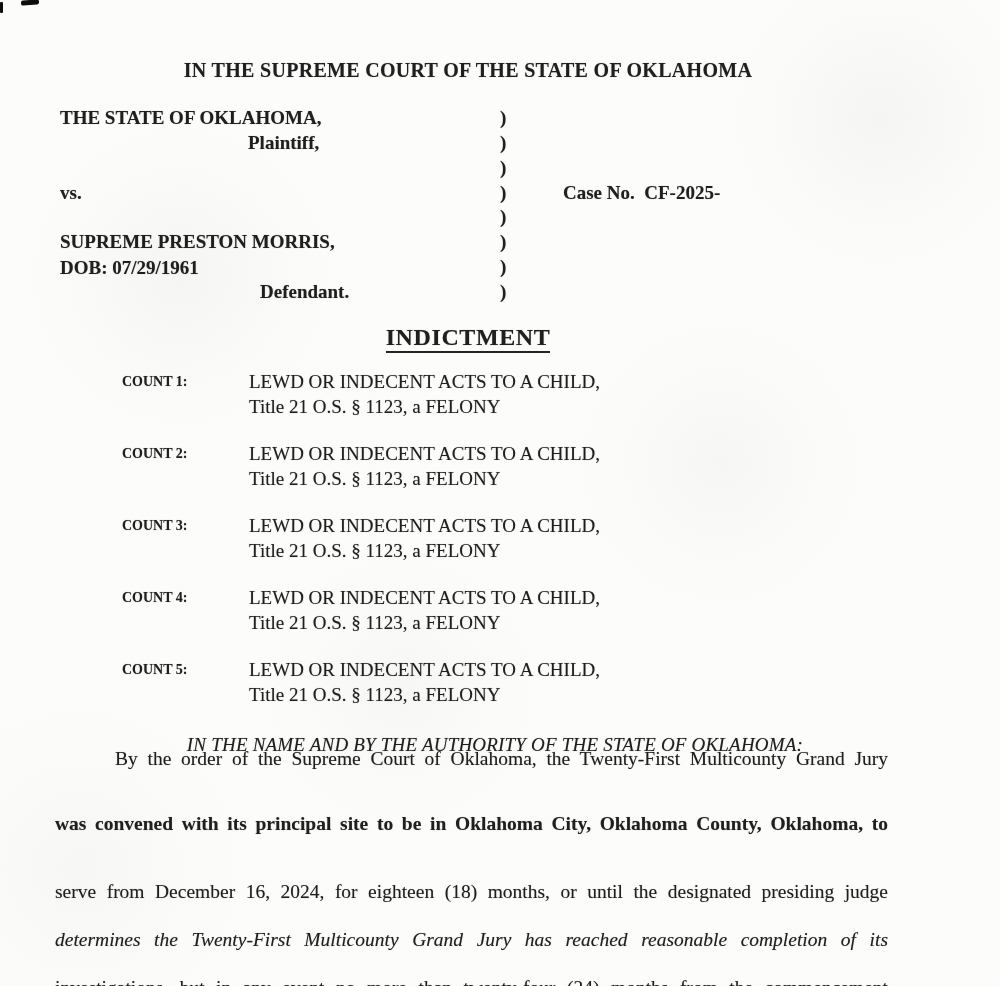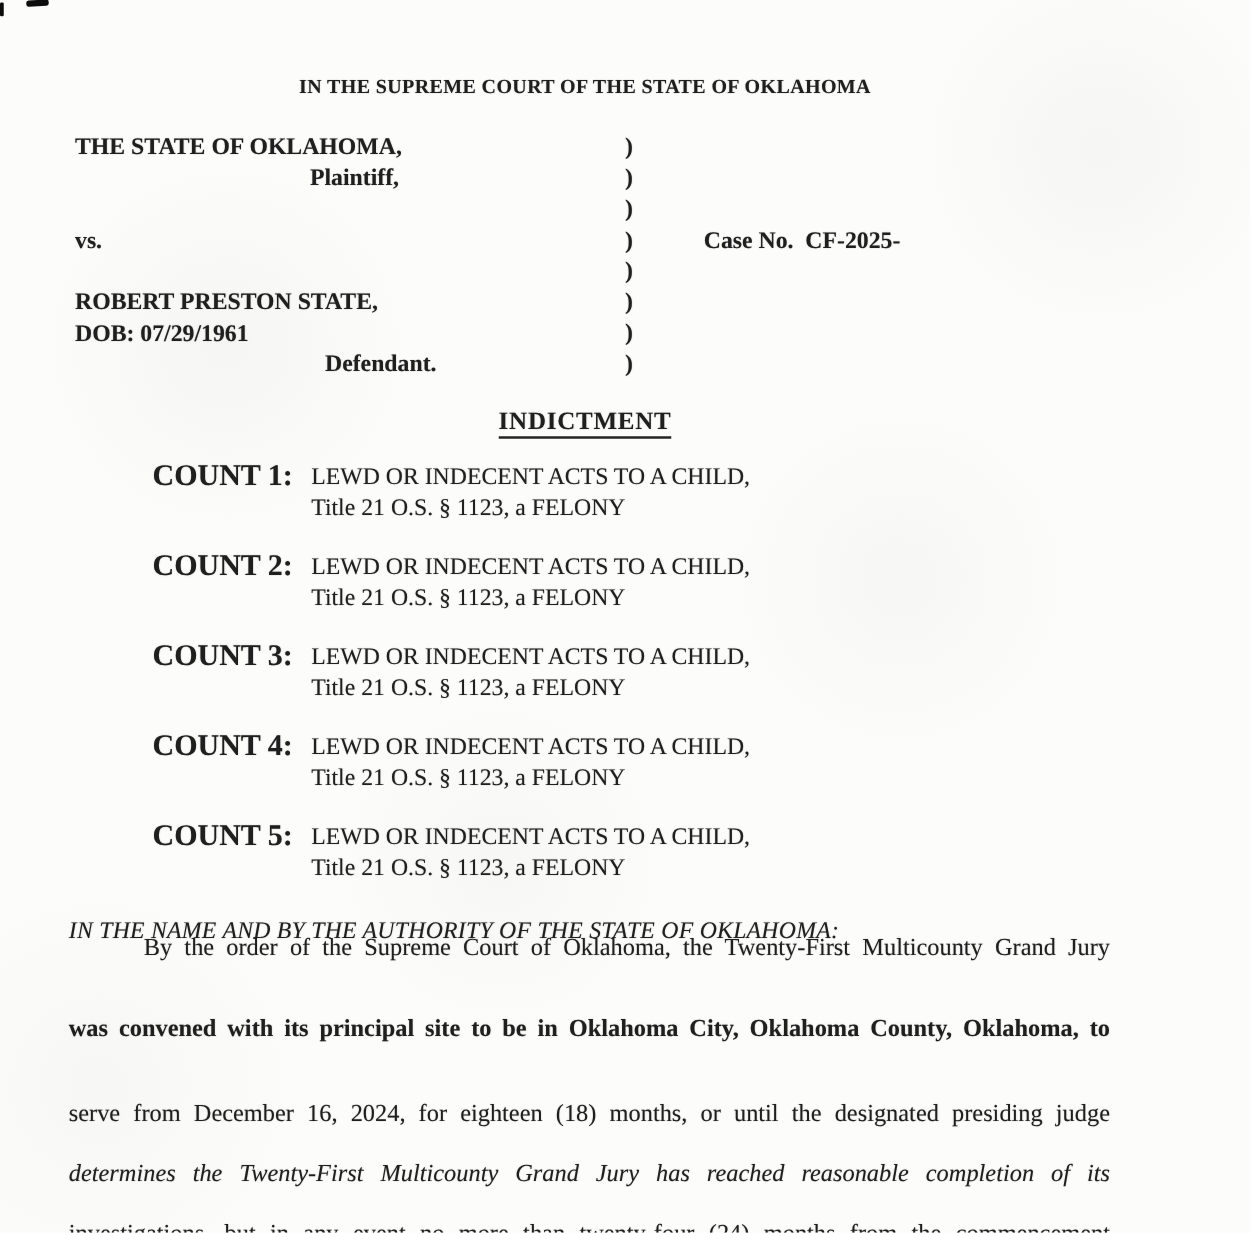--- a/index.html
+++ b/index.html
@@ -45,21 +45,21 @@
     width: 3px; height: 11px;
     background: #0d0d0d;
     border-radius: 1px;
   }
   .court-title {
     position: absolute;
     top: 58px; left: 0;
     width: 936px;
     margin: 0;
     text-align: center;
-    font-size: 16px;
+    font-size: 20px;
     font-weight: bold;
     letter-spacing: 0.3px;
     line-height: 24px;
   }
   .cap-line {
     position: absolute;
     font-size: 19px;
     font-weight: bold;
     line-height: 24px;
     white-space: pre;
@@ -83,57 +83,58 @@
     font-size: 19px;
     font-weight: bold;
     line-height: 24.86px;
   }
   .indictment {
     position: absolute;
     top: 325px; left: 0;
     width: 936px;
     margin: 0;
     text-align: center;
-    font-size: 20px;
+    font-size: 24px;
     font-weight: bold;
     letter-spacing: 0.6px;
     line-height: 25px;
   }
   .indictment .underline {
     border-bottom: 2px solid #242424;
     padding-bottom: 1px;
   }
   .count-block {
     position: absolute;
     left: 0;
     width: 936px;
     height: 60px;
   }
   .count-label {
     position: absolute;
     left: 122px; top: 0;
-    font-size: 24px;
+    font-size: 14px;
     font-weight: bold;
     line-height: 25px;
   }
   .count-desc {
     position: absolute;
     left: 249px; top: 0;
     font-size: 19px;
     font-weight: normal;
     line-height: 25px;
   }
   .authority {
     position: absolute;
     left: 55px; top: 733px;
     width: 880px;
     font-size: 19px;
     font-style: italic;
     line-height: 24px;
     letter-spacing: 0.2px;
+    text-align: center;
   }
   .body-line {
     position: absolute;
     left: 55px;
     width: 833px;
     font-size: 19.5px;
     line-height: 24px;
     text-align: justify;
     text-align-last: justify;
     box-sizing: border-box;
@@ -158,21 +159,21 @@
   <div class="mark-tl-h"></div>
   <div class="mark-tl-v"></div>
 
   <h1 class="court-title ink">IN THE SUPREME COURT OF THE STATE OF OKLAHOMA</h1>
 
   <div>
     <div class="cap-line plaintiff-name ink">THE STATE OF OKLAHOMA,</div>
     <div class="cap-line plaintiff-role ink">Plaintiff,</div>
     <div class="cap-line versus ink">vs.</div>
     <div class="cap-line case-number ink">Case No.  CF-2025-</div>
-    <div class="cap-line defendant-name ink">ROBERT PRESTON STATE,</div>
+    <div class="cap-line defendant-name ink">SUPREME PRESTON MORRIS,</div>
     <div class="cap-line defendant-dob ink">DOB: 07/29/1961</div>
     <div class="cap-line defendant-role ink">Defendant.</div>
 
     <div class="paren-column ink">
       <span>)</span>
       <span>)</span>
       <span>)</span>
       <span>)</span>
       <span>)</span>
       <span>)</span>

